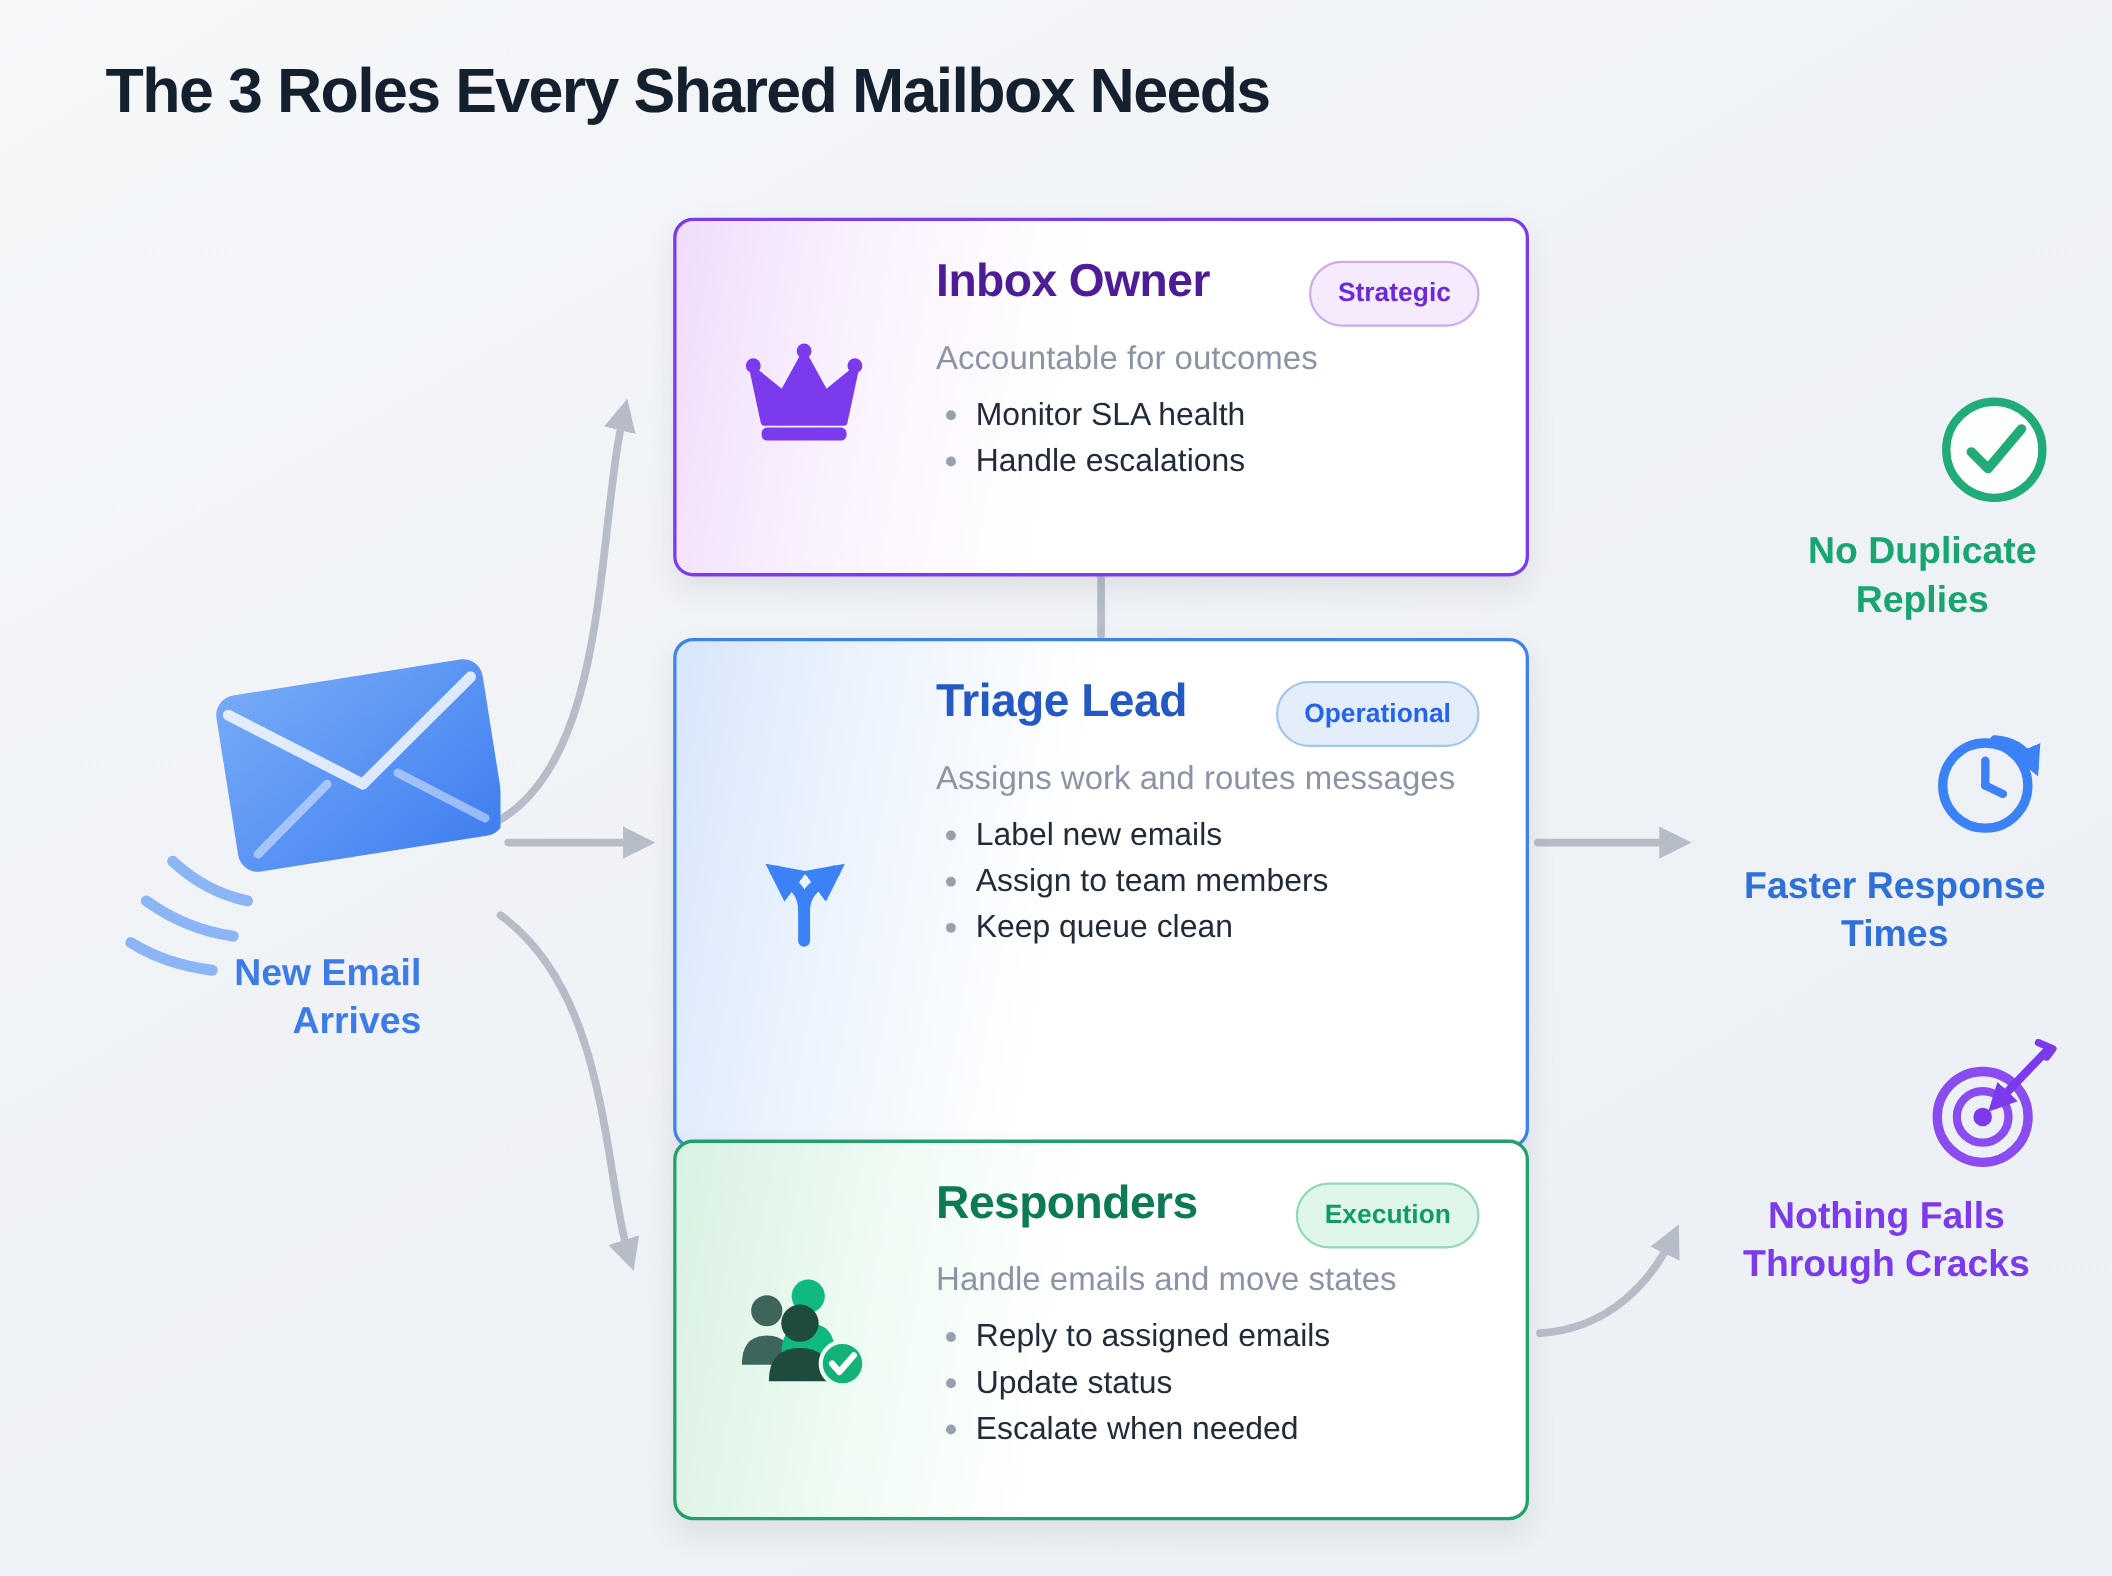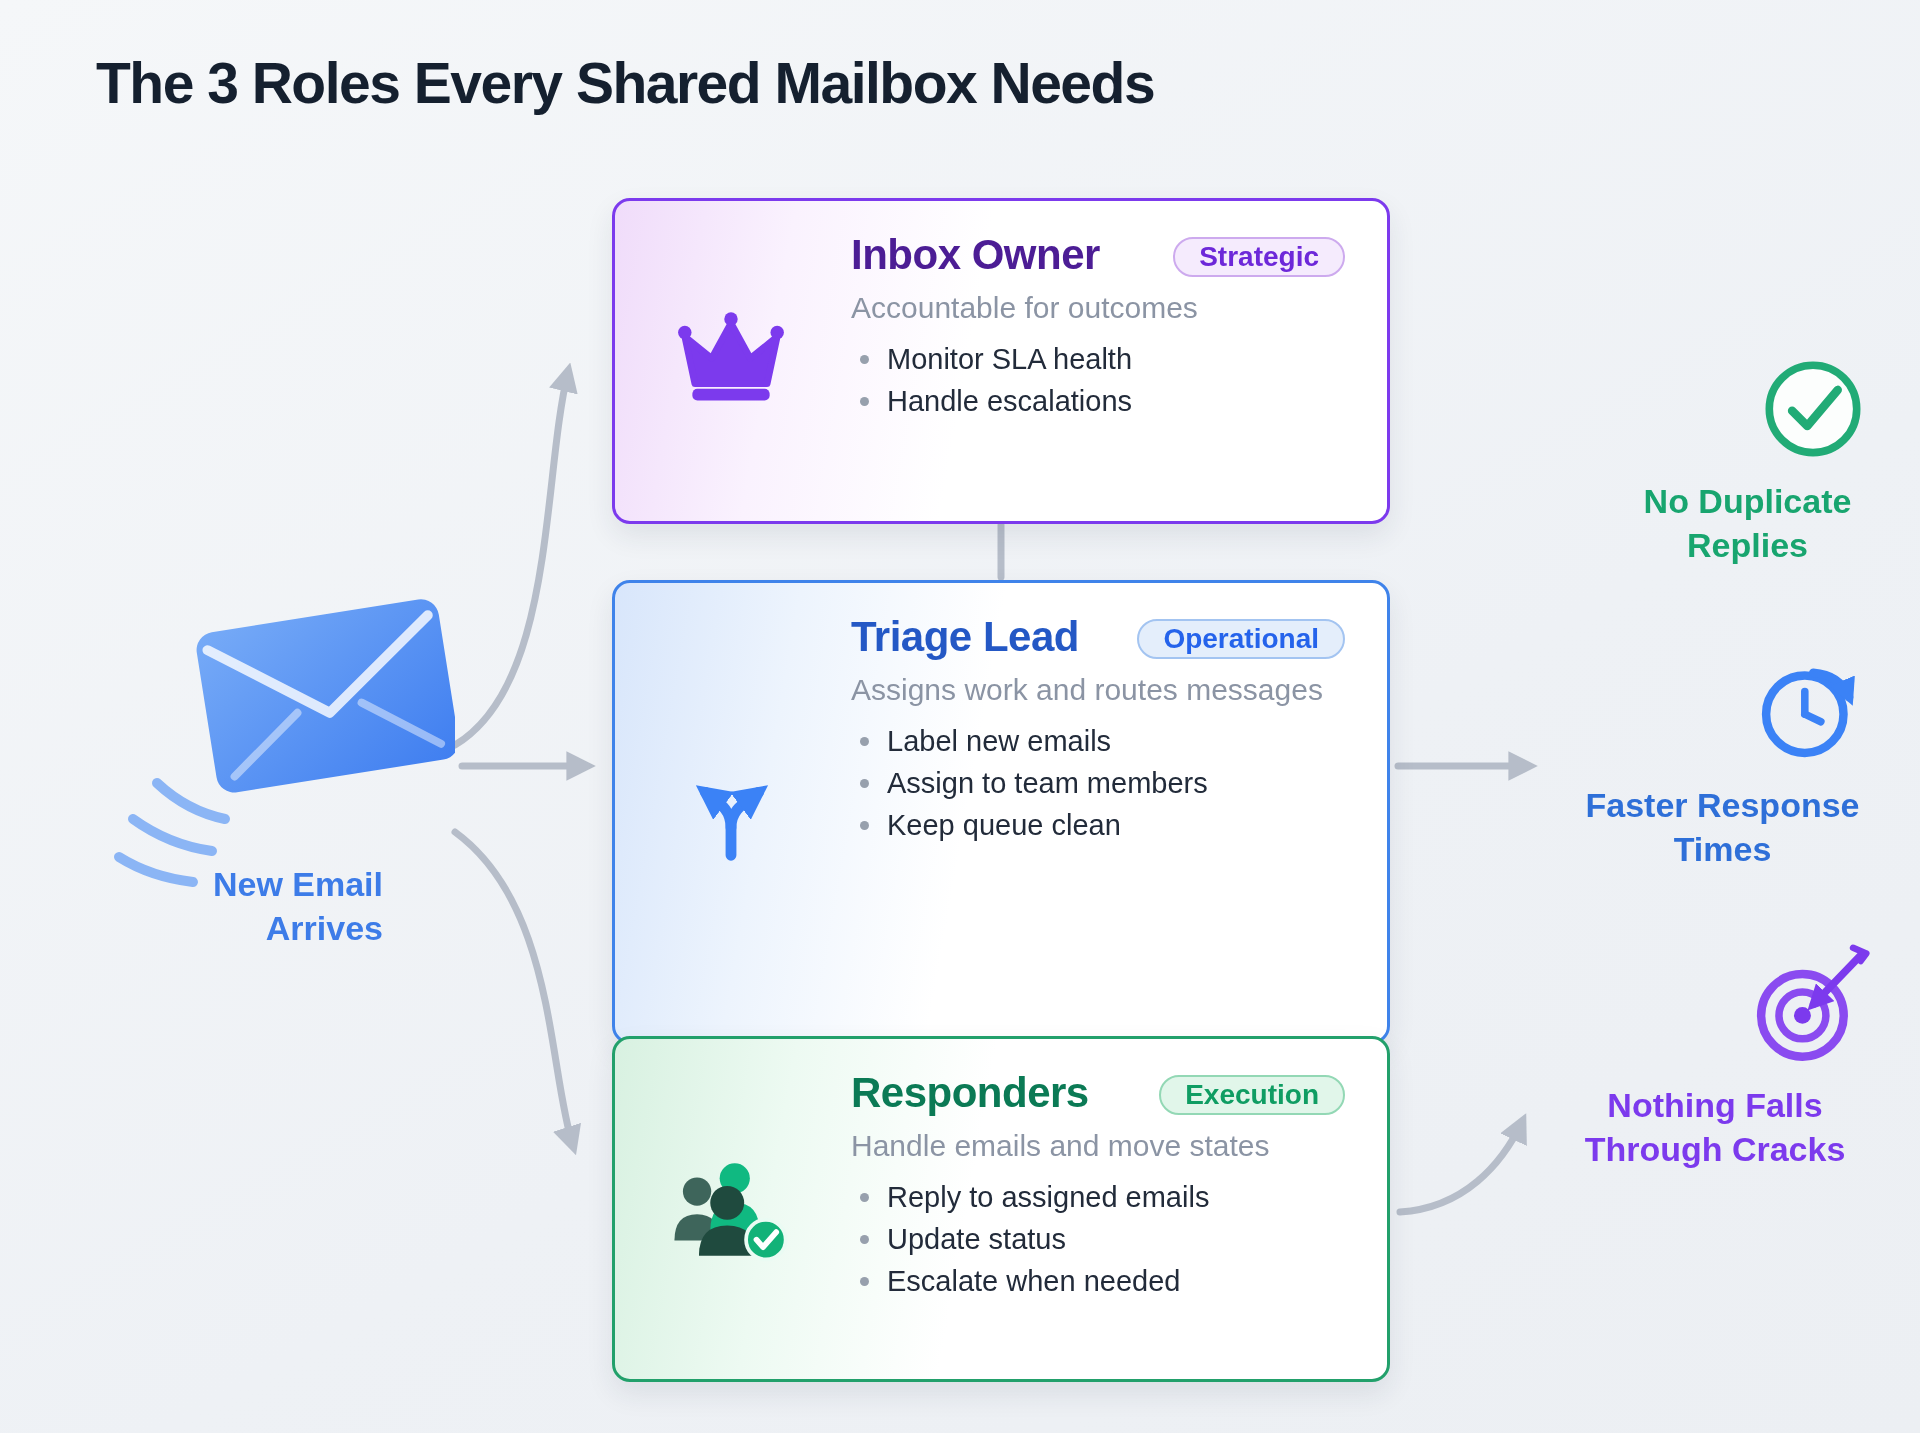--- a/index.html
+++ b/index.html
@@ -29,21 +29,21 @@
                  background:linear-gradient(100deg,#d8e6fb 0%,#edf4fd 22%,#ffffff 46%); }
   .card-resp   { top:1036px; height:346px; border:3.5px solid #22a06b;
                  background:linear-gradient(100deg,#d8f1e1 0%,#edfaf2 22%,#ffffff 46%); }
   .card-icon-zone { width:232px; flex-shrink:0; display:flex; align-items:center; justify-content:center; }
   .card-body { flex:1; padding:30px 42px 24px 4px; }
   .card-head { display:flex; justify-content:space-between; align-items:flex-start; gap:20px; }
   .card-title { font-size:42px; font-weight:800; letter-spacing:-0.5px; }
   .card-owner  .card-title { color:#4c1d95; }
   .card-triage .card-title { color:#2458c5; }
   .card-resp   .card-title { color:#0b7a55; }
-  .badge { font-size:28px; font-weight:600; padding:2px 24px; border-radius:999px;
+  .badge { font-size:24px; font-weight:600; padding:14px 24px; border-radius:999px;
            margin-top:6px; white-space:nowrap;margin-left:36px; }
   .card-owner  .badge { color:#6d28d9; background:#f5ebfd; border:2px solid #cdaaee; }
   .card-triage .badge { color:#2563eb; background:#e4eefb; border:2px solid #a3c4f1; }
   .card-resp   .badge { color:#0f9d63; background:#e1f6ea; border:2px solid #93d8b5; }
   .card-sub { font-size:30px; color:#8b94a4; margin-top:10px; line-height:1.25; max-width:520px; }
   .bullets { margin-top:16px; list-style:none; }
   .bullets li { font-size:29px; color:#222b3a; margin:9px 0; padding-left:36px; position:relative; }
   .bullets li::before { content:""; position:absolute; left:9px; top:12px; width:9px; height:9px;
                         border-radius:50%; background:#97a0ad; }
 

